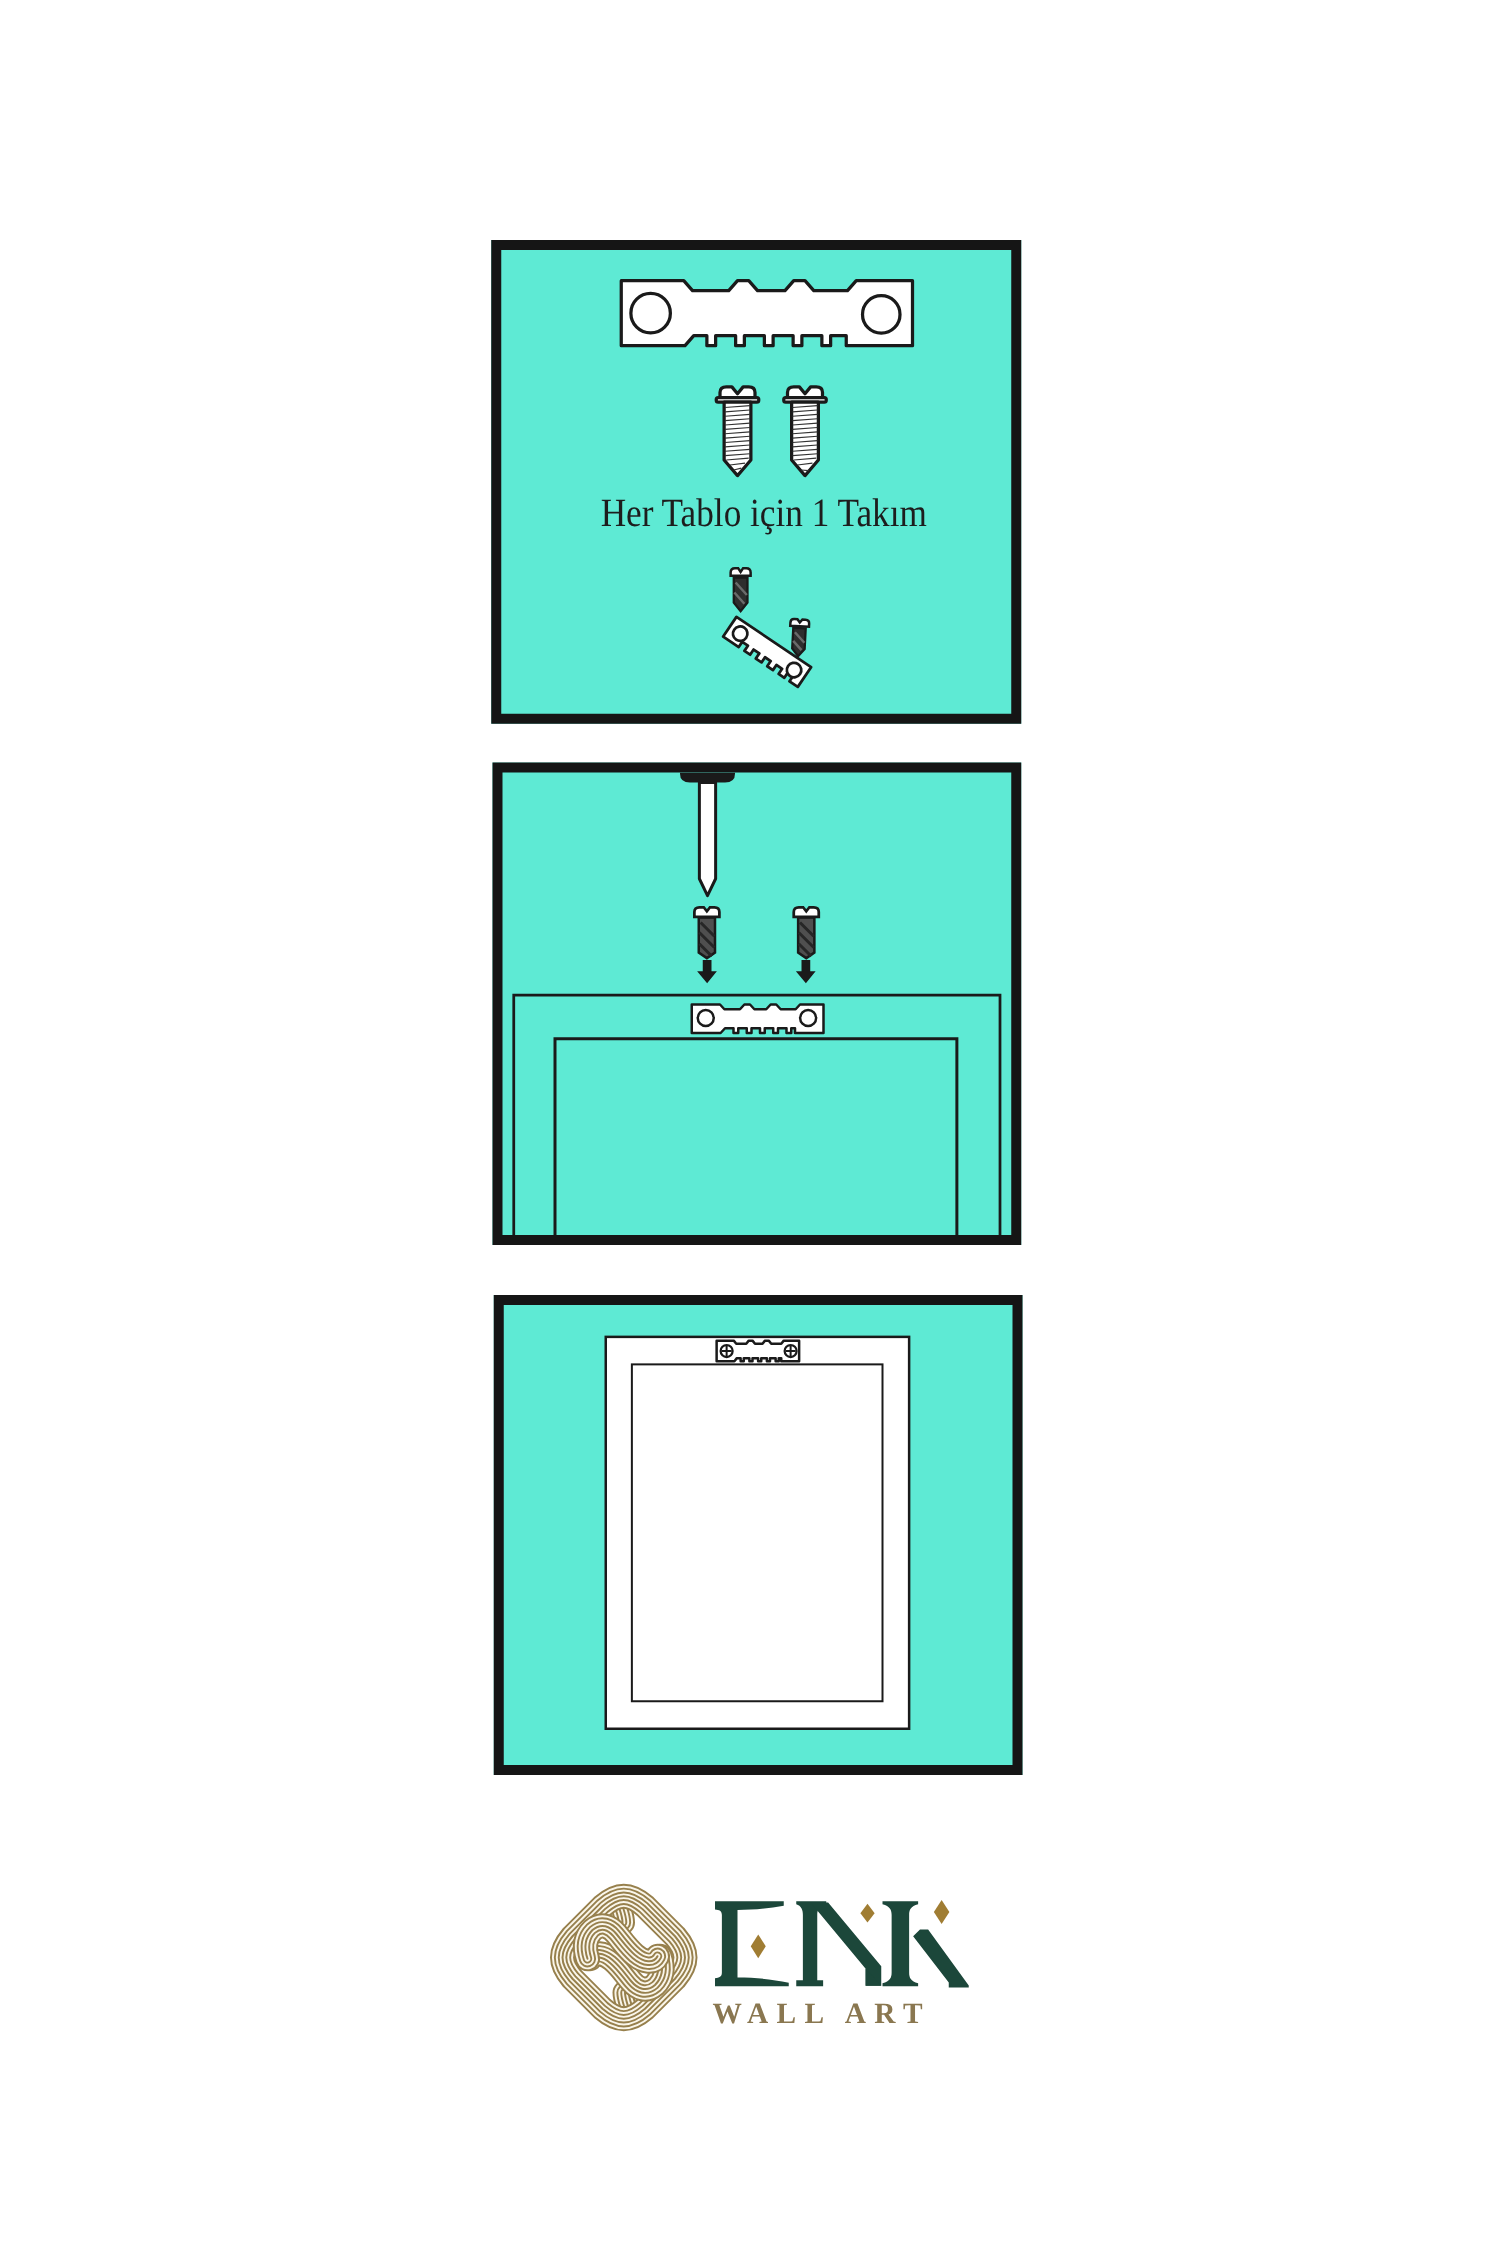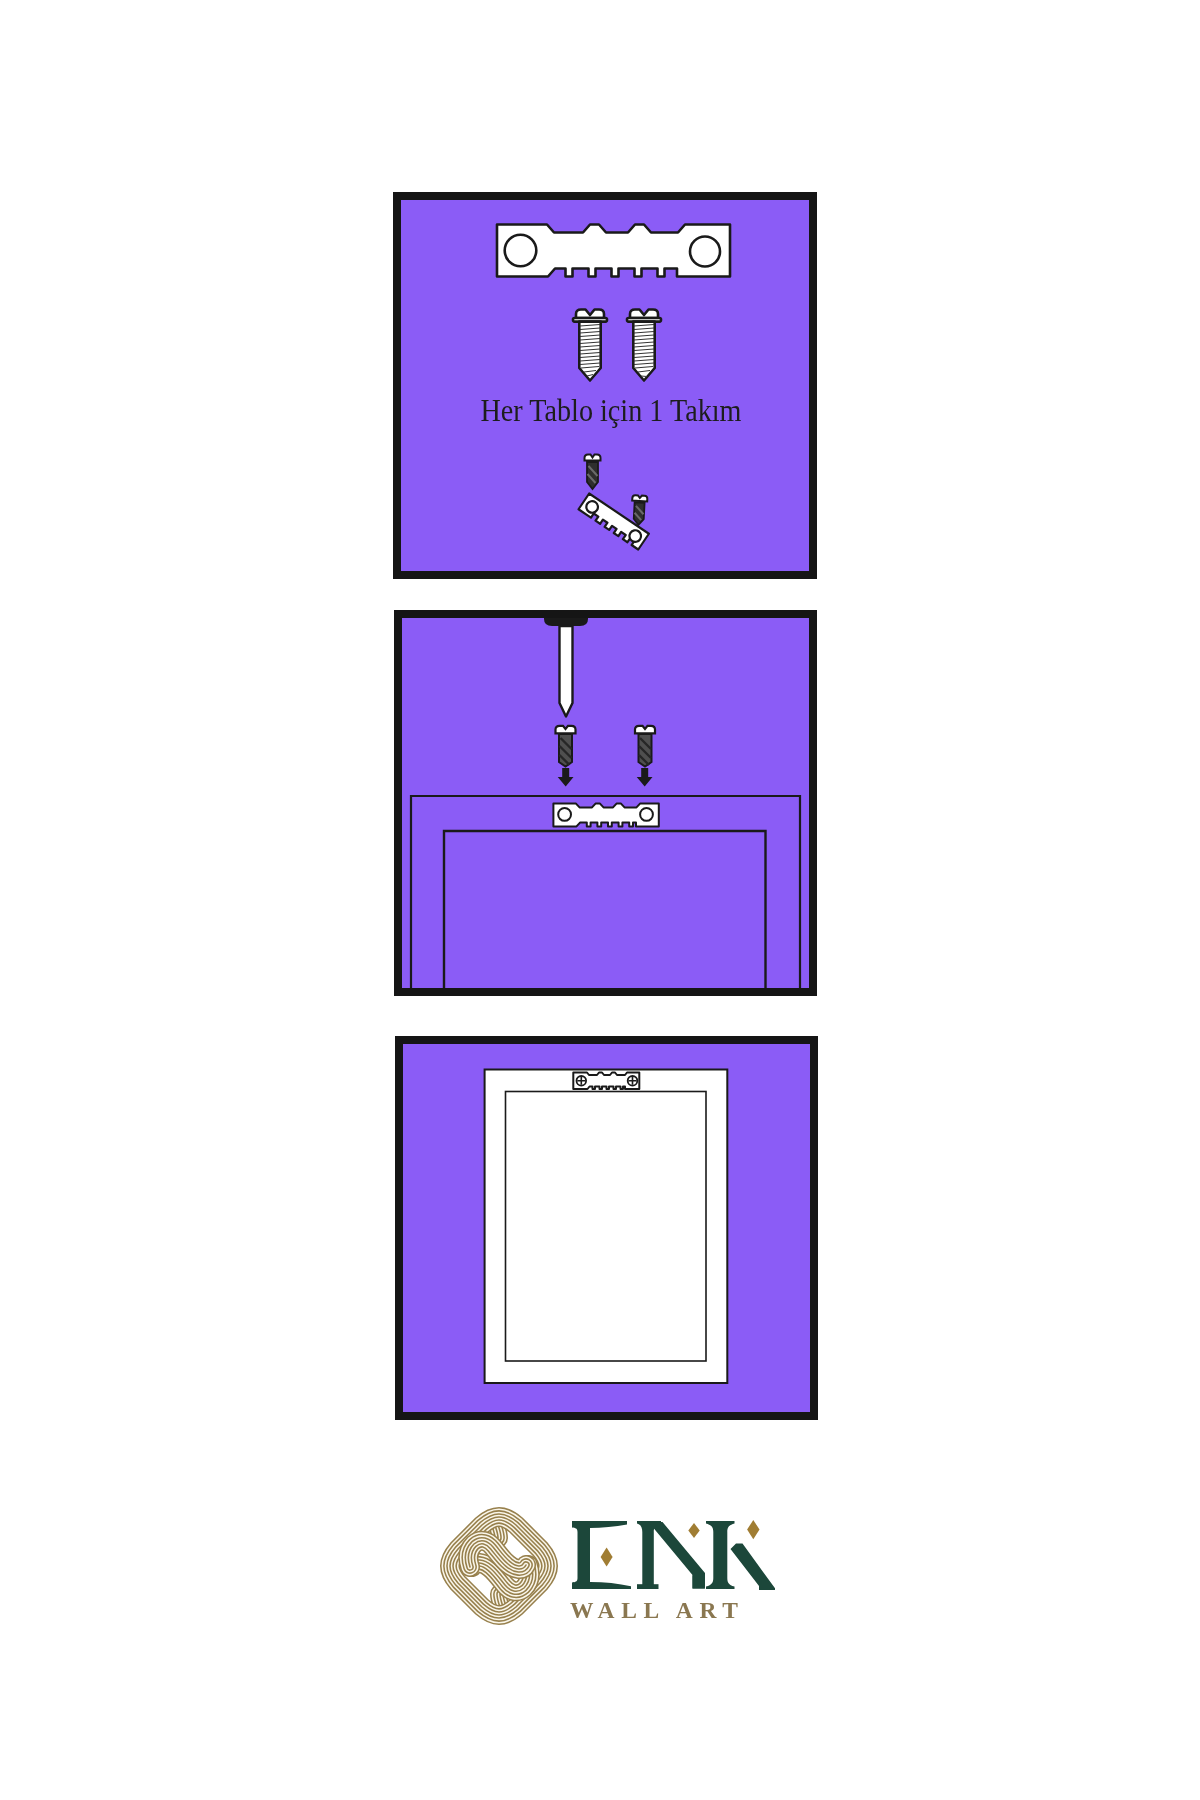--- a/index.html
+++ b/index.html
@@ -1,18 +1,18 @@
 <!DOCTYPE html>
 <html><head>
 <meta charset="utf-8">
 <style>
   html,body{margin:0;padding:0;}
   body{width:1200px;height:1800px;background:#ffffff;position:relative;overflow:hidden;
        font-family:"Liberation Sans", sans-serif;}
-  .panel{position:absolute;border:8px solid #151515;background:#8b5cf6;}
+  .panel{position:absolute;border:8px solid #151515;background:#5eead4;}
   svg{display:block;}
 </style>
 </head>
 <body>
 
 <div class="panel" style="left:393px;top:192px;width:408px;height:371px;">
 <svg width="408" height="371" viewBox="0 0 408 371">
 
   <g id="hanger1" stroke="#1a1a1a" stroke-width="2.6" fill="#ffffff" stroke-linejoin="round">
     <path d="M96,24.5 L146,24.5 L153,32.5 L182,32.5 L189,24.5 L198,24.5 L205,32.5 L227,32.5 L234,24.5 L243,24.5 L250,32.5 L277,32.5 L284,24.5 L329,24.5 L329,76.5 L276,76.5 L276,68.5 L263.5,68.5 L263.5,76.5 L256.5,76.5 L256.5,68.5 L240.5,68.5 L240.5,76.5 L233.5,76.5 L233.5,68.5 L217.5,68.5 L217.5,76.5 L210.5,76.5 L210.5,68.5 L194.5,68.5 L194.5,76.5 L187.5,76.5 L187.5,68.5 L171.5,68.5 L171.5,76.5 L164.5,76.5 L164.5,68.5 L154,68.5 L147,76.5 L96,76.5 Z"></path>

